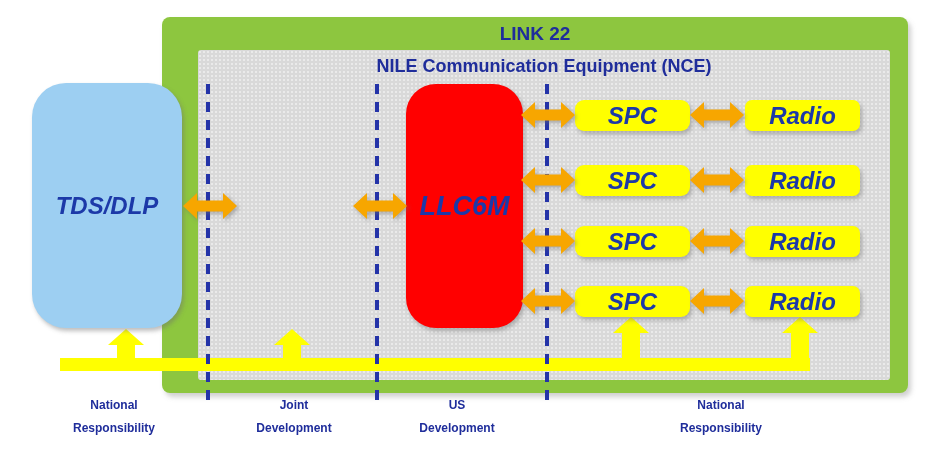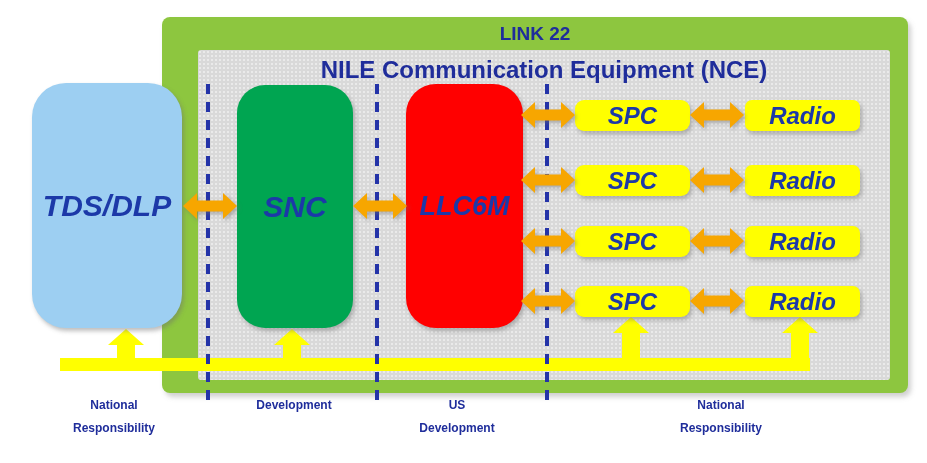--- a/index.html
+++ b/index.html
@@ -20,28 +20,28 @@
     background-image:radial-gradient(rgba(255,255,255,0.45) 1px, transparent 1px);
     background-size:4px 4px;
     border-radius:3px;z-index:2;
   }
   .title{
     left:162px;top:23px;width:746px;text-align:center;
     font-size:19px;font-weight:bold;color:var(--text-navy,#1F2D9B);z-index:6;
   }
   .nce-title{
     left:198px;top:56px;width:692px;text-align:center;
-    font-size:24px;font-weight:bold;color:var(--text-navy,#1F2D9B);z-index:6;
+    font-size:18px;font-weight:bold;color:var(--text-navy,#1F2D9B);z-index:6;
   }
   
   .node{display:flex;align-items:center;justify-content:center;
     font-weight:bold;color:var(--label-blue,#1C39A8);z-index:5;
     box-shadow:2px 3px 4px rgba(110,110,110,0.45);font-style:italic;}
   .tds{left:32px;top:83px;width:150px;height:245px;background:var(--tds-blue,#9DCFF2);
-    border-radius:34px;font-size:30px;}
+    border-radius:34px;font-size:24px;}
   .snc{left:237px;top:85px;width:116px;height:243px;background:var(--snc-green,#00A551);
     border-radius:28px;font-size:30px;}
   .llc{left:406px;top:84px;width:117px;height:244px;background:var(--llc-red,#FF0000);
     border-radius:30px;font-size:27px;flex-direction:row;line-height:34px;}
   .spc{left:575px;width:115px;height:31px;background:var(--component-yellow,#FFFF00);
     border-radius:9px;font-size:24px;}
   .radio{left:745px;width:115px;height:31px;background:var(--component-yellow,#FFFF00);
     border-radius:7px;font-size:24px;}
   .row-0{top:100px;} .row-1{top:165px;} .row-2{top:226px;} .row-3{top:286px;}
   
@@ -101,23 +101,20 @@
   <svg class="abs up-arrow ua-spc" viewBox="0 0 36 49" preserveAspectRatio="none">
       <polygon points="18,0 36,16 27,16 27,49 9,49 9,16 0,16"></polygon>
     </svg>
   <svg class="abs up-arrow ua-radio" viewBox="0 0 36 49" preserveAspectRatio="none">
       <polygon points="18,0 36,16 27,16 27,49 9,49 9,16 0,16"></polygon>
     </svg>
 
   <div class="abs node tds">
     <span>TDS/DLP</span>
   </div>
-  <div class="abs node snc">
-    <span>SNC</span>
-  </div>
   <div class="abs node llc">
     <span>LLC</span>
     <span>6M</span>
   </div>
 
   <div class="abs node spc row-0">
       <span>SPC</span>
     </div>
   <div class="abs node radio row-0">
       <span>Radio</span>
@@ -170,20 +167,21 @@
     </svg>
   <svg class="abs dbl-arrow a-sr-3" viewBox="0 0 54 30">
       <polygon points="0,15 14,2 14,9.5 40,9.5 40,2 54,15 40,28 40,20.5 14,20.5 14,28"></polygon>
     </svg>
 
   <div class="abs footer-label f-0">
     <div>National</div>
     <div>Responsibility</div>
   </div>
   <div class="abs footer-label f-1">
+    <div>Joint</div>
     <div>Development</div>
   </div>
   <div class="abs footer-label f-2">
     <div>US</div>
     <div>Development</div>
   </div>
   <div class="abs footer-label f-3">
     <div>National</div>
     <div>Responsibility</div>
   </div>

